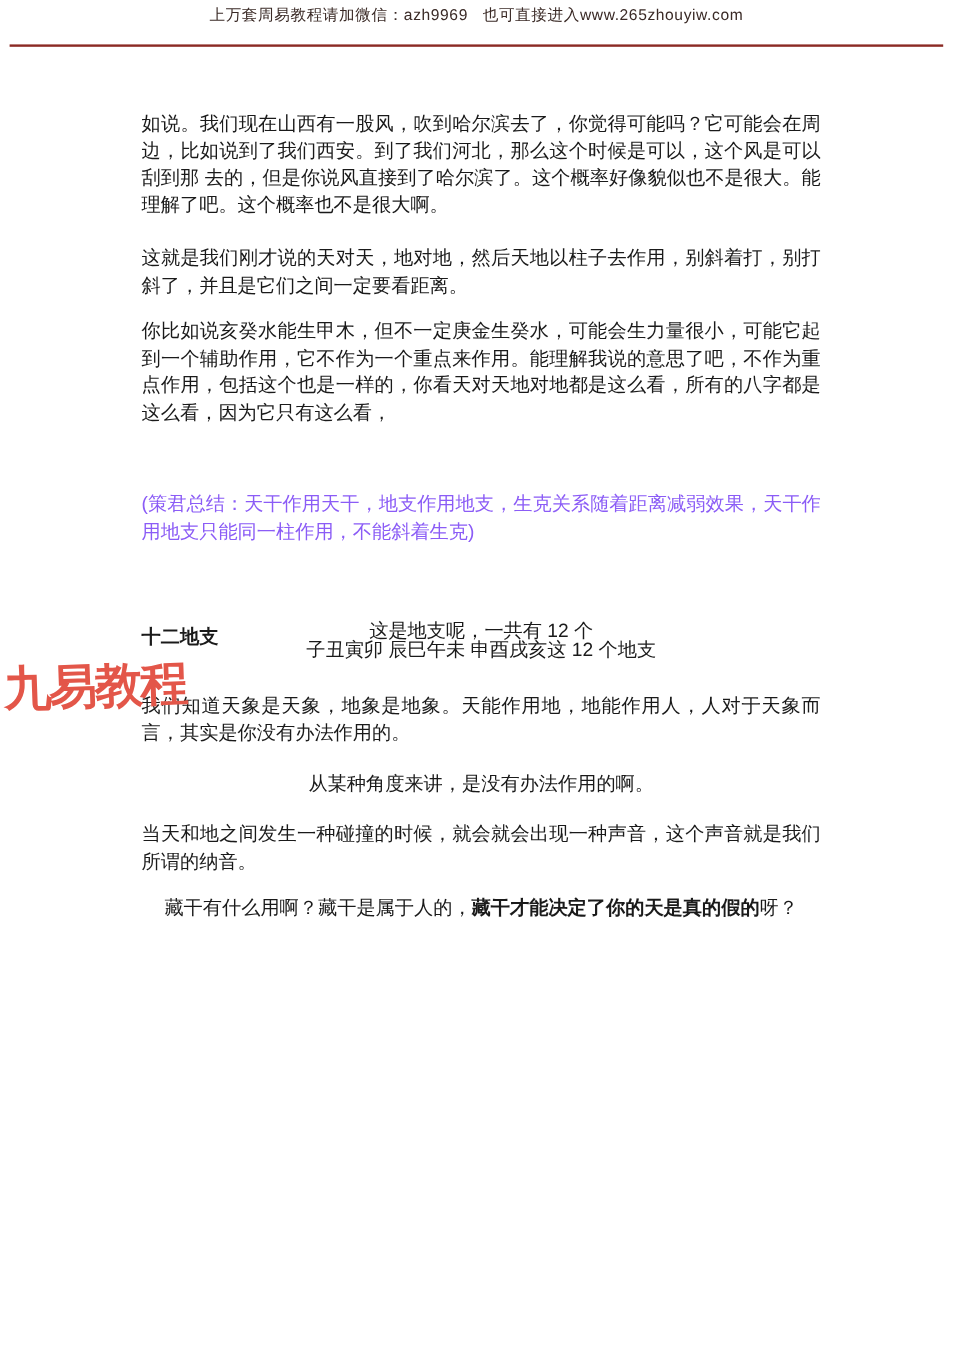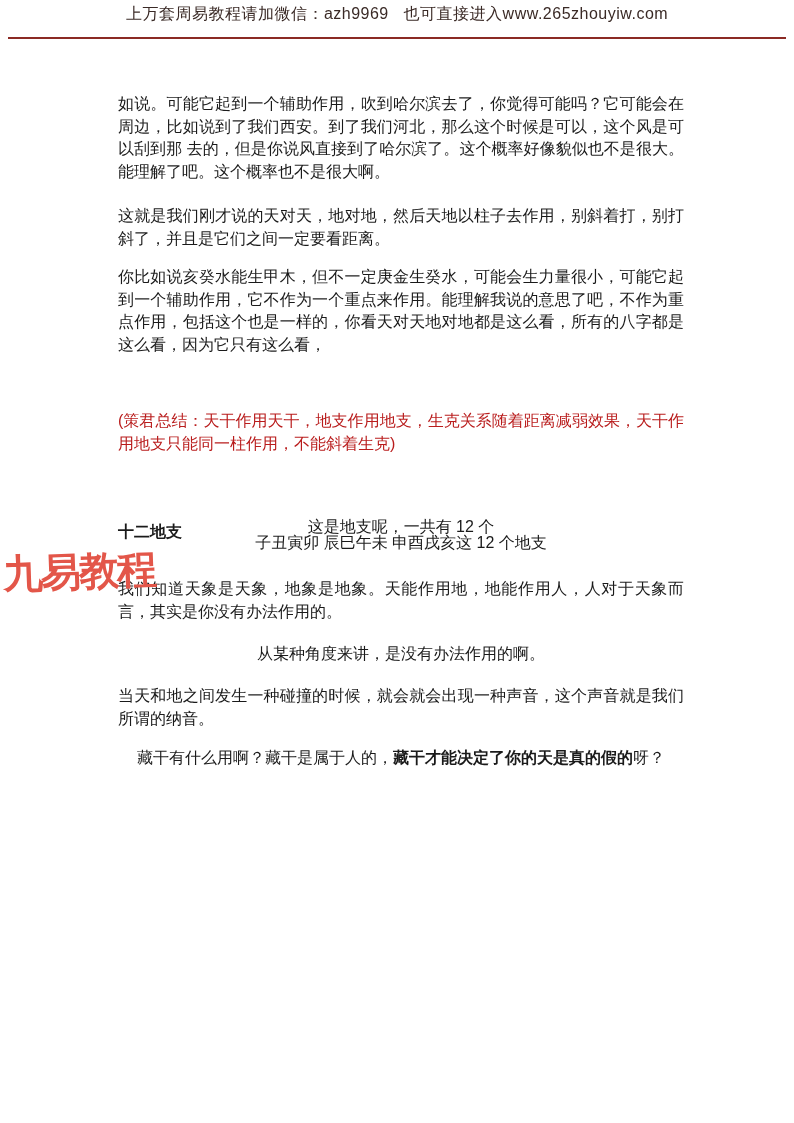--- a/index.html
+++ b/index.html
@@ -11,21 +11,21 @@
     overflow: hidden;
     font-family: "Liberation Sans", sans-serif;
     color: #1a1a1a;
   }
   .header {
     position: absolute;
     top: 4px;
     left: 0;
     width: 794px;
     text-align: center;
-    font-size: 16px;
+    font-size: 13px;
     letter-spacing: 0.5px;
     color: #3a2a26;
     white-space: pre;
   }
   .header-rule {
     position: absolute;
     top: 37px;
     left: 8px;
     width: 778px;
     height: 2px;
@@ -35,21 +35,21 @@
     position: absolute;
     left: 118px;
     width: 566px;
     font-size: 16px;
     line-height: 22.5px;
     text-align: justify;
     white-space: pre-wrap;
   }
   .heading { font-weight: bold; text-align: left; margin-top: 31px; }
   .oneline { text-align: center; }
-  .summary { color: #b91c1c; }
+  .summary { color: #8b5cf6; }
   .p10 b { font-weight: bold; }
   .watermark {
     position: absolute;
     left: 4px;
     top: 547px;
     font-size: 40px;
     font-weight: bold;
     letter-spacing: -2px;
     color: #e35649;
     transform: rotate(-2deg);
@@ -58,21 +58,21 @@
   }
 </style>
 </head>
 <body>
 
 <div class="page">
 
   <div class="header">上万套周易教程请加微信：azh9969   也可直接进入www.265zhouyiw.com</div>
   <div class="header-rule"></div>
 
-  <div class="para" style="top:93px">如说。可能它起到一个辅助作用，吹到哈尔滨去了，你觉得可能吗？它可能会在周边，比如说到了我们西安。到了我们河北，那么这个时候是可以，这个风是可以刮到那 去的，但是你说风直接到了哈尔滨了。这个概率好像貌似也不是很大。能理解了吧。这个概率也不是很大啊。</div>
+  <div class="para" style="top:93px">如说。我们现在山西有一股风，吹到哈尔滨去了，你觉得可能吗？它可能会在周边，比如说到了我们西安。到了我们河北，那么这个时候是可以，这个风是可以刮到那 去的，但是你说风直接到了哈尔滨了。这个概率好像貌似也不是很大。能理解了吧。这个概率也不是很大啊。</div>
   <div class="para" style="top:205px">这就是我们刚才说的天对天，地对地，然后天地以柱子去作用，别斜着打，别打斜了，并且是它们之间一定要看距离。</div>
   <div class="para" style="top:266px">你比如说亥癸水能生甲木，但不一定庚金生癸水，可能会生力量很小，可能它起到一个辅助作用，它不作为一个重点来作用。能理解我说的意思了吧，不作为重点作用，包括这个也是一样的，你看天对天地对地都是这么看，所有的八字都是这么看，因为它只有这么看，</div>
   <div class="para summary" style="top:410px">(策君总结：天干作用天干，地支作用地支，生克关系随着距离减弱效果，天干作用地支只能同一柱作用，不能斜着生克)</div>
 
   <div class="heading" style="top:490px">十二地支</div>
   <div class="para oneline" style="top:516px">这是地支呢，一共有 12 个</div>
   <div class="para oneline" style="top:532px">子丑寅卯 辰巳午未 申酉戌亥这 12 个地支</div>
 
   <div class="para" style="top:578px">我们知道天象是天象，地象是地象。天能作用地，地能作用人，人对于天象而言，其实是你没有办法作用的。</div>
   <div class="para" style="top:685px">当天和地之间发生一种碰撞的时候，就会就会出现一种声音，这个声音就是我们所谓的纳音。</div>

